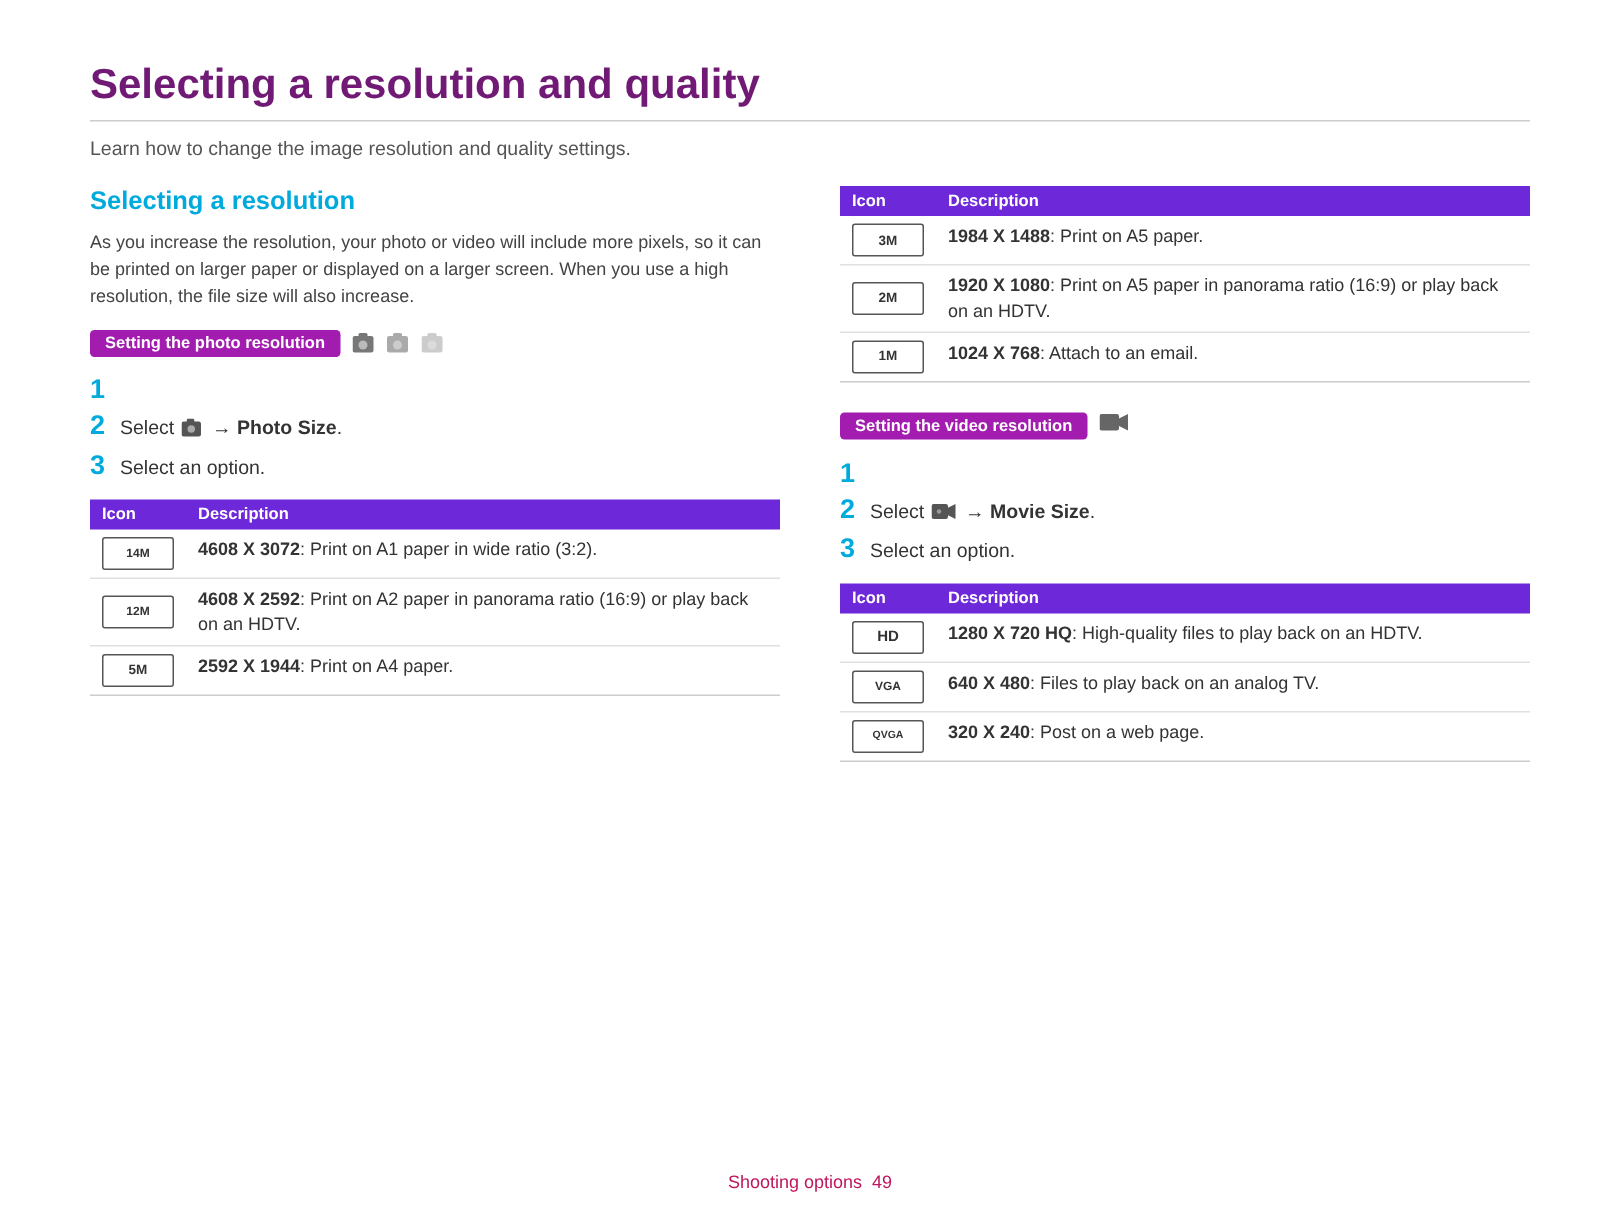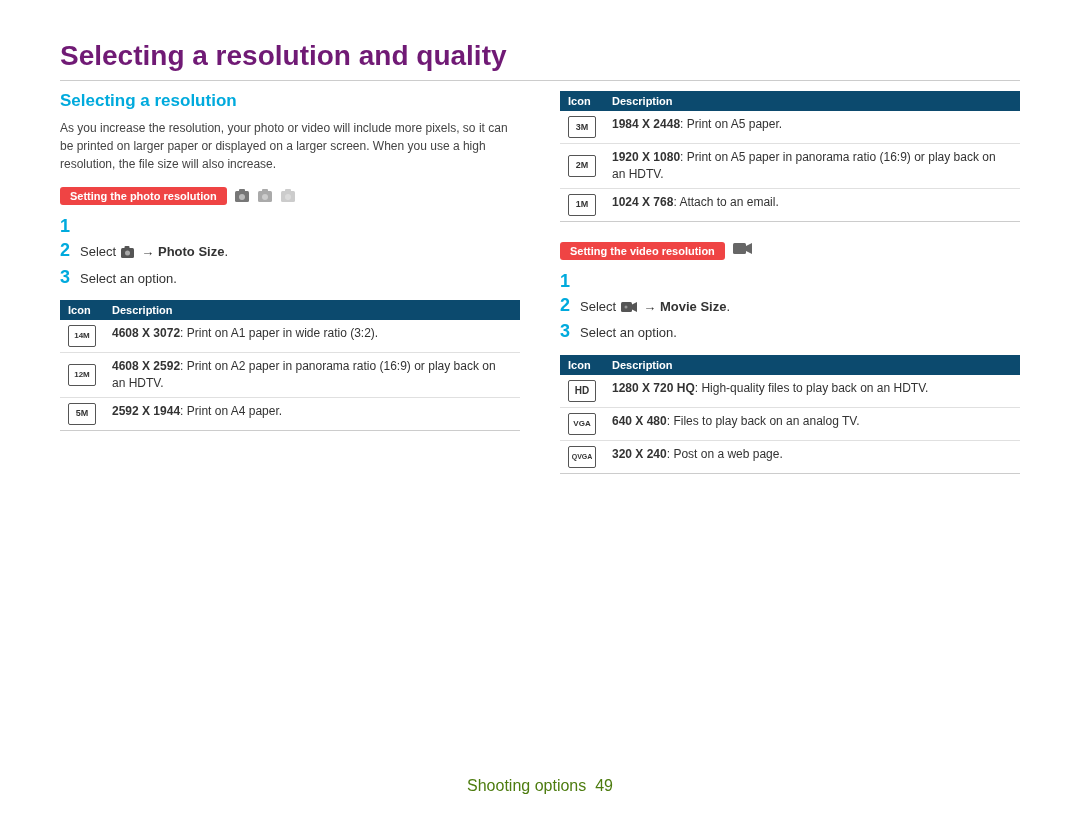--- a/index.html
+++ b/index.html
@@ -53,21 +53,21 @@
       line-height: 1.5;
       margin-bottom: 14px;
     }
     .badge-row {
       display: flex;
       align-items: center;
       gap: 8px;
       margin-bottom: 12px;
     }
     .badge {
-      background: #ef4444;
+      background: #a21caf;
       color: #fff;
       font-size: 11px;
       padding: 3px 10px;
       border-radius: 3px;
       font-weight: bold;
     }
     .steps {
       margin-bottom: 12px;
     }
     .step {
@@ -89,21 +89,21 @@
     .step b {
       font-family: Arial, Helvetica, sans-serif;
     }
     .res-table {
       width: 100%;
       border-collapse: collapse;
       font-size: 12px;
       margin-top: 4px;
     }
     .res-table thead tr {
-      background: #0c4a6e;
+      background: #6d28d9;
     }
     .res-table thead th {
       padding: 4px 8px;
       text-align: left;
       color: #fff;
       font-weight: bold;
       font-size: 11px;
     }
     .res-table tbody tr {
       border-bottom: 1px solid #e0e0e0;
@@ -120,55 +120,56 @@
     }
     .res-table td.icon-cell {
       width: 36px;
       text-align: center;
       vertical-align: middle;
     }
     .icon-box {
       display: inline-flex;
       align-items: center;
       justify-content: center;
-      width: 28px;
+      width: 48px;
       height: 22px;
       border: 1.5px solid #555;
       border-radius: 2px;
       font-size: 9px;
       font-weight: bold;
       color: #333;
       line-height: 1;
       text-align: right;
     }
     .footer {
       position: absolute;
       bottom: 20px;
       left: 0;
       right: 0;
       text-align: center;
-      font-size: 16px;
-      color: #4d7c0f;
+      font-size: 12px;
+      color: #be185d;
     }
     .right-top-table {
       margin-top: 0;
       margin-bottom: 20px;
     }
     .badge-icons-group {
       display: flex;
       align-items: center;
       gap: 5px;
     }
   </style>
 </head>
 <body>
 
 <div class="page">
   <div class="page-title">Selecting a resolution and quality</div>
   <hr class="page-divider">
+  <div class="page-subtitle">Learn how to change the image resolution and quality settings.</div>
 
   <div class="two-col">
 
     <div class="col-left">
       <div class="section-heading">Selecting a resolution</div>
       <div class="section-desc">As you increase the resolution, your photo or video will include more pixels, so it can be printed on larger paper or displayed on a larger screen. When you use a high resolution, the file size will also increase.</div>
 
       <div class="badge-row">
         <span class="badge">Setting the photo resolution</span>
         <span class="badge-icons-group">
@@ -238,21 +239,21 @@
       <table class="res-table right-top-table">
         <thead>
           <tr>
             <th>Icon</th>
             <th>Description</th>
           </tr>
         </thead>
         <tbody>
           <tr>
             <td class="icon-cell"><span class="icon-box">3M</span></td>
-            <td><b>1984 X 2448</b>: Print on A5 paper.</td>
+            <td><b>1984 X 1488</b>: Print on A5 paper.</td>
           </tr>
           <tr>
             <td class="icon-cell"><span class="icon-box">2M</span></td>
             <td><b>1920 X 1080</b>: Print on A5 paper in panorama ratio (16:9) or play back on an HDTV.</td>
           </tr>
           <tr>
             <td class="icon-cell"><span class="icon-box">1M</span></td>
             <td><b>1024 X 768</b>: Attach to an email.</td>
           </tr>
         </tbody>

